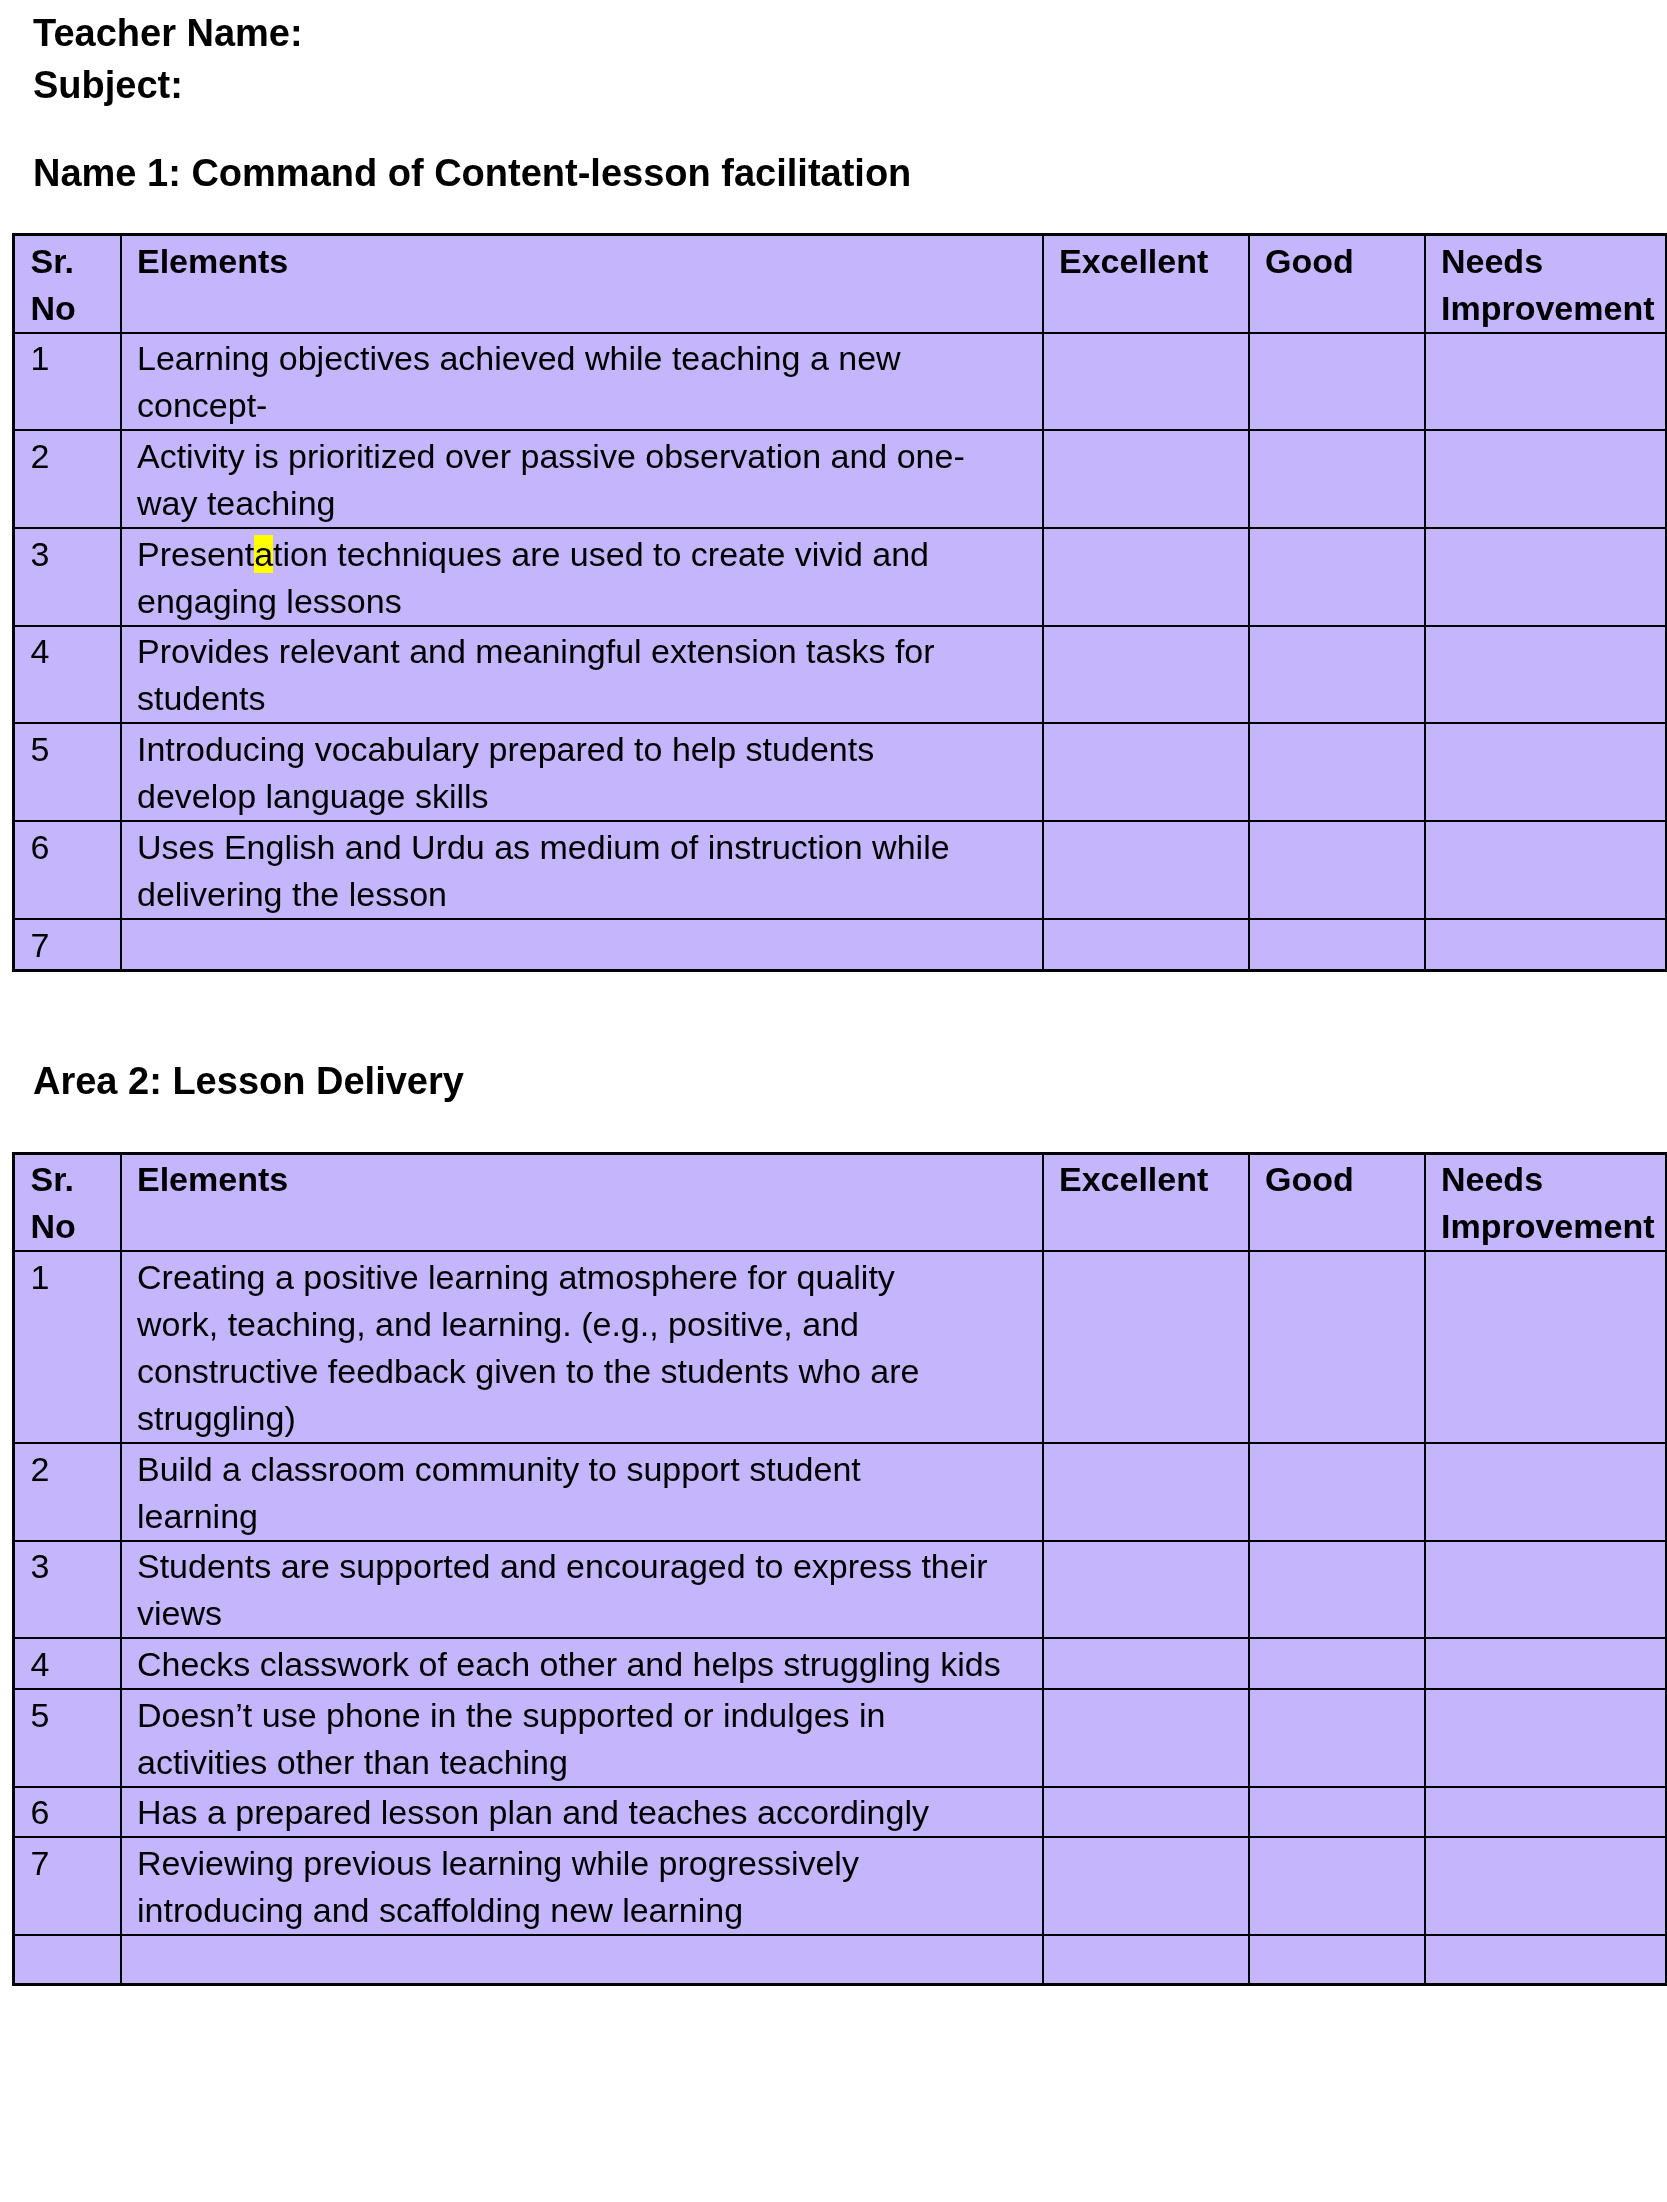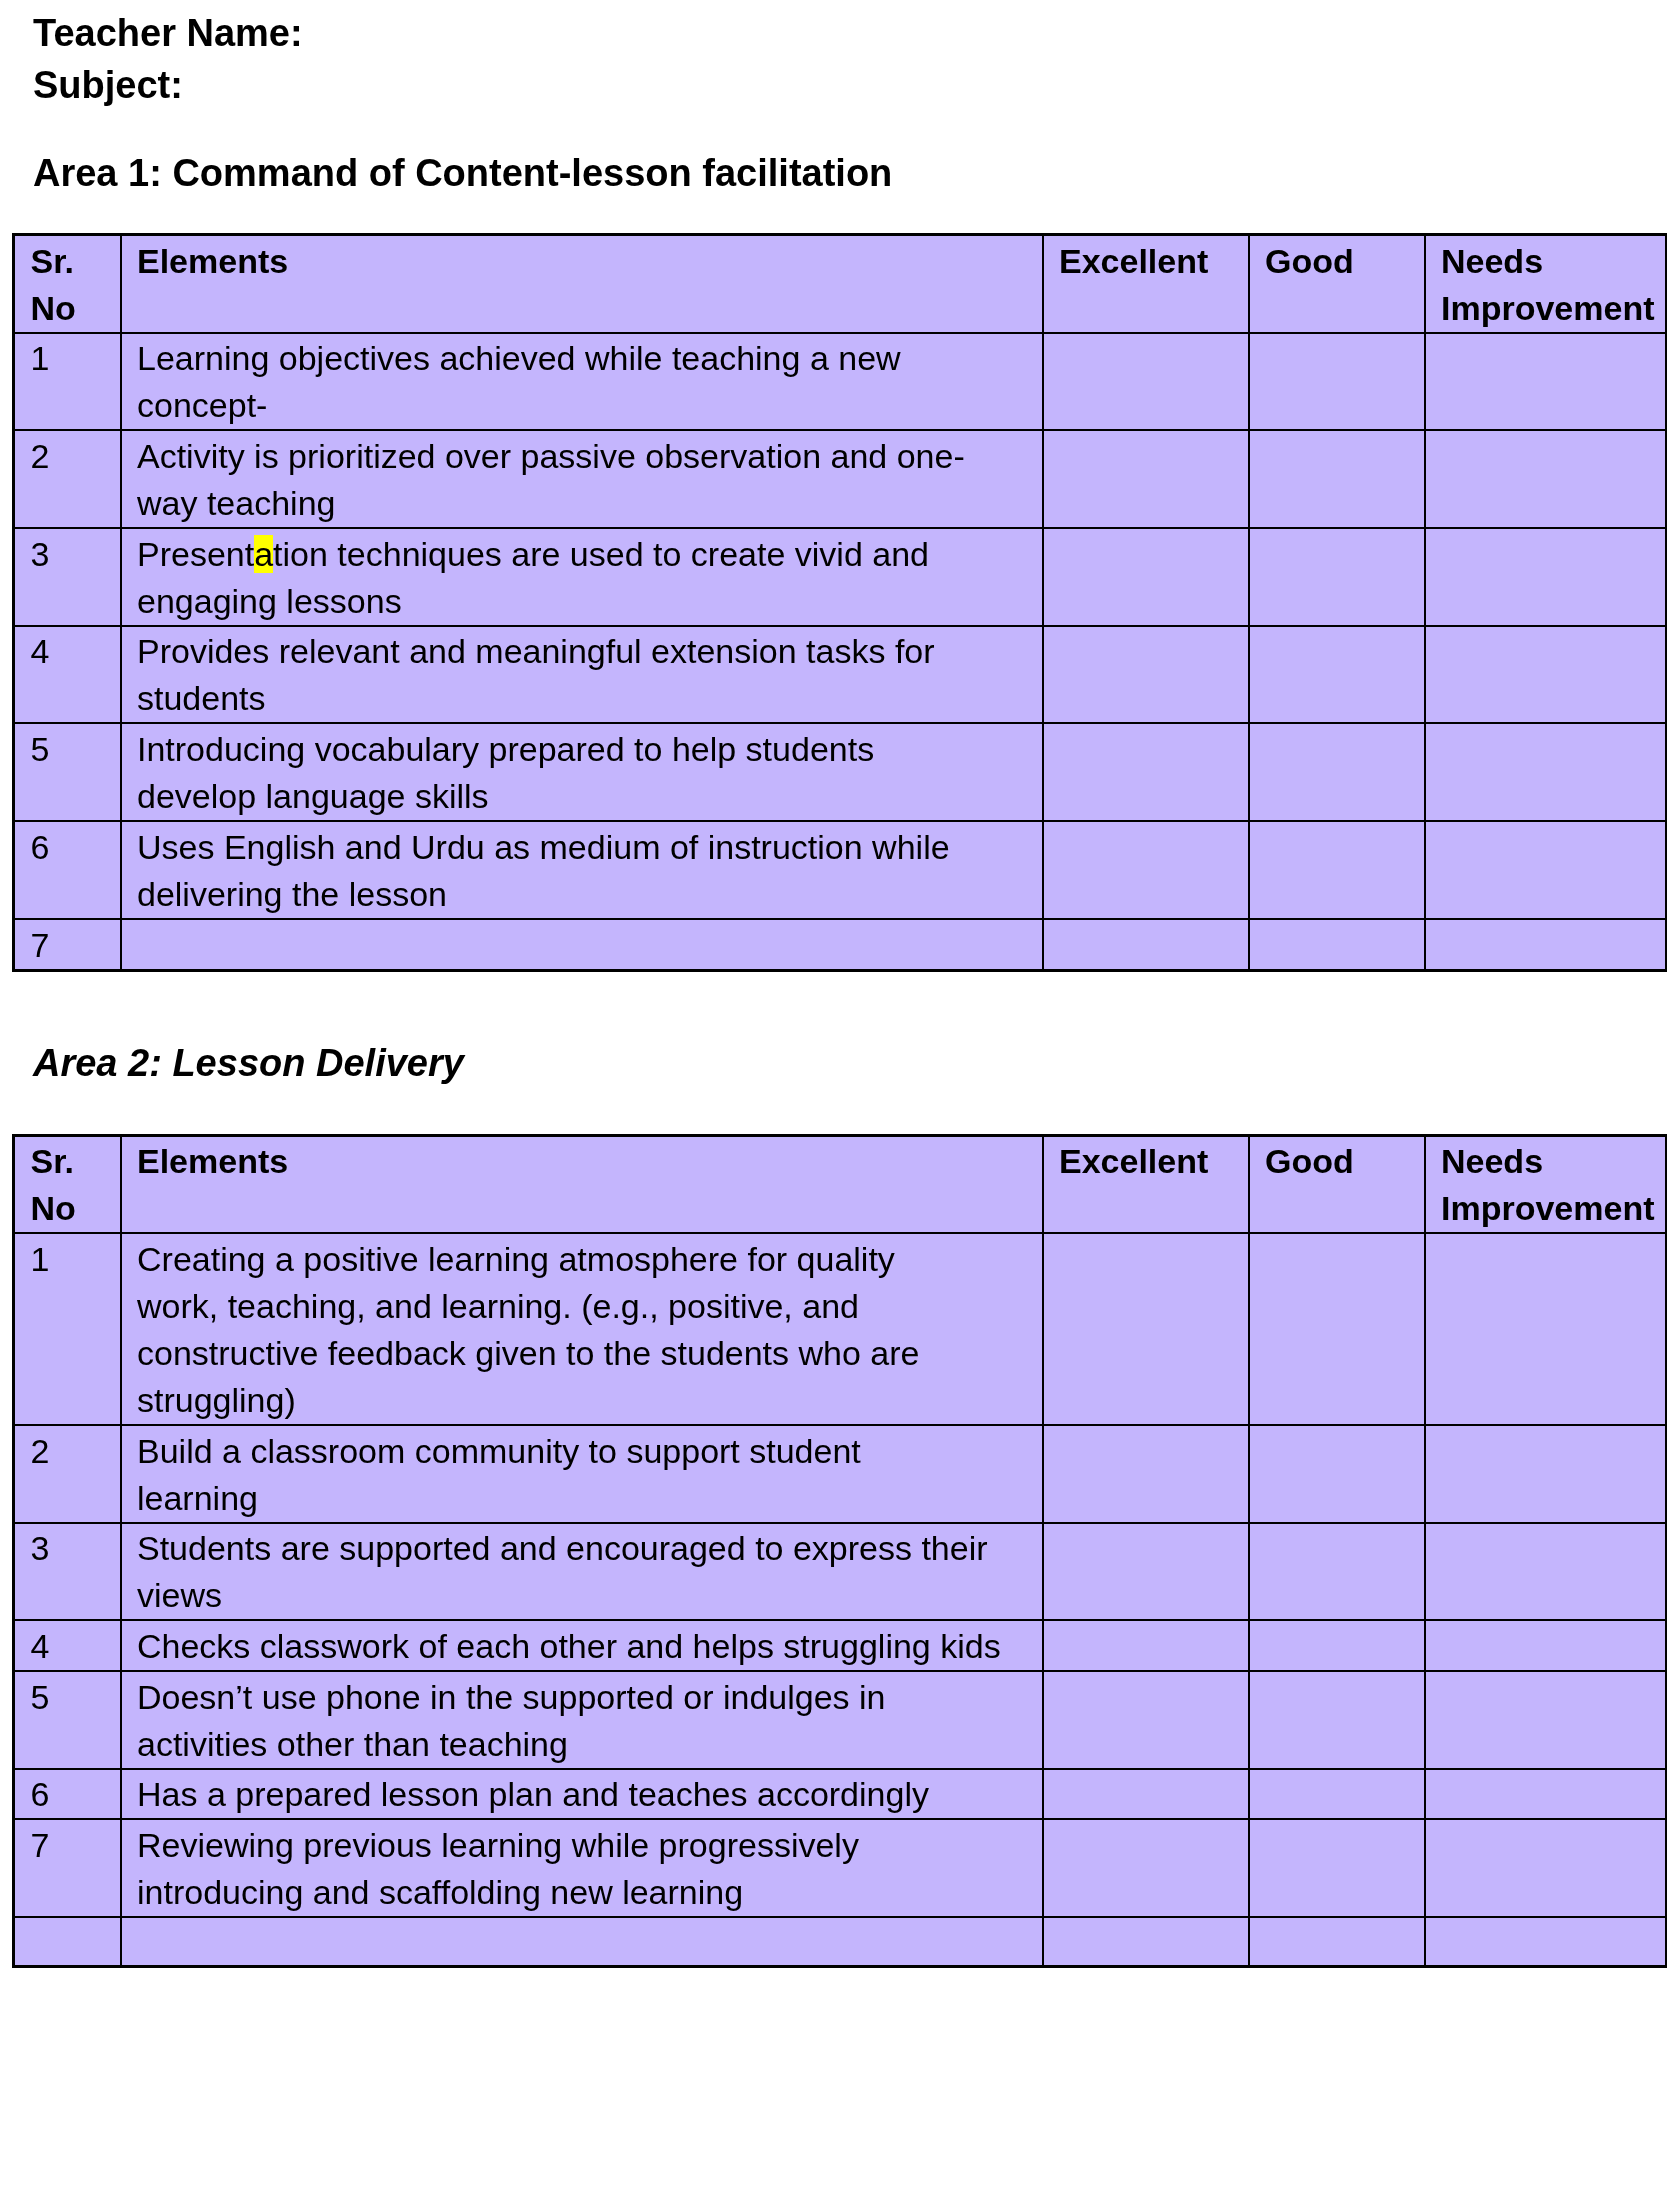--- a/index.html
+++ b/index.html
@@ -12,21 +12,21 @@
   .page{padding-top:7px;}
   .doc-heading{
     font-size:38px;
     font-weight:700;
     line-height:52px;
     margin:0 0 0 33px;
     white-space:pre-line;
   }
   .h-subject{}
   .h-area1{margin-top:36px;}
-  .h-area2{margin-top:65px;font-style:italic;}
+  .h-area2{margin-top:83px;}
   table.eval-table{
     border-collapse:collapse;
     table-layout:fixed;
     width:1652px;
     border:3.4px solid #000;
     background:#c4b5fd;
   }
   table.tbl-1{margin:34px 0 0 12px;}
   table.tbl-2{margin:45px 0 0 12px;}
   .eval-table th,.eval-table td{
@@ -50,21 +50,21 @@
 </style>
 </head>
 <body>
 
 <div class="page">
 
   <p class="doc-heading h-teacher">Teacher Name:</p>
 
   <p class="doc-heading h-subject">Subject:</p>
 
-  <p class="doc-heading h-area1">Area 1: Command of Content-lesson facilitation</p>
+  <p class="doc-heading h-area1">Name 1: Command of Content-lesson facilitation</p>
 
   <table class="eval-table tbl-1">
     <colgroup>
       <col class="c-sr">
         <col class="c-el">
         <col class="c-ex">
         <col class="c-gd">
         <col class="c-ni">
     </colgroup>
     <tbody>

